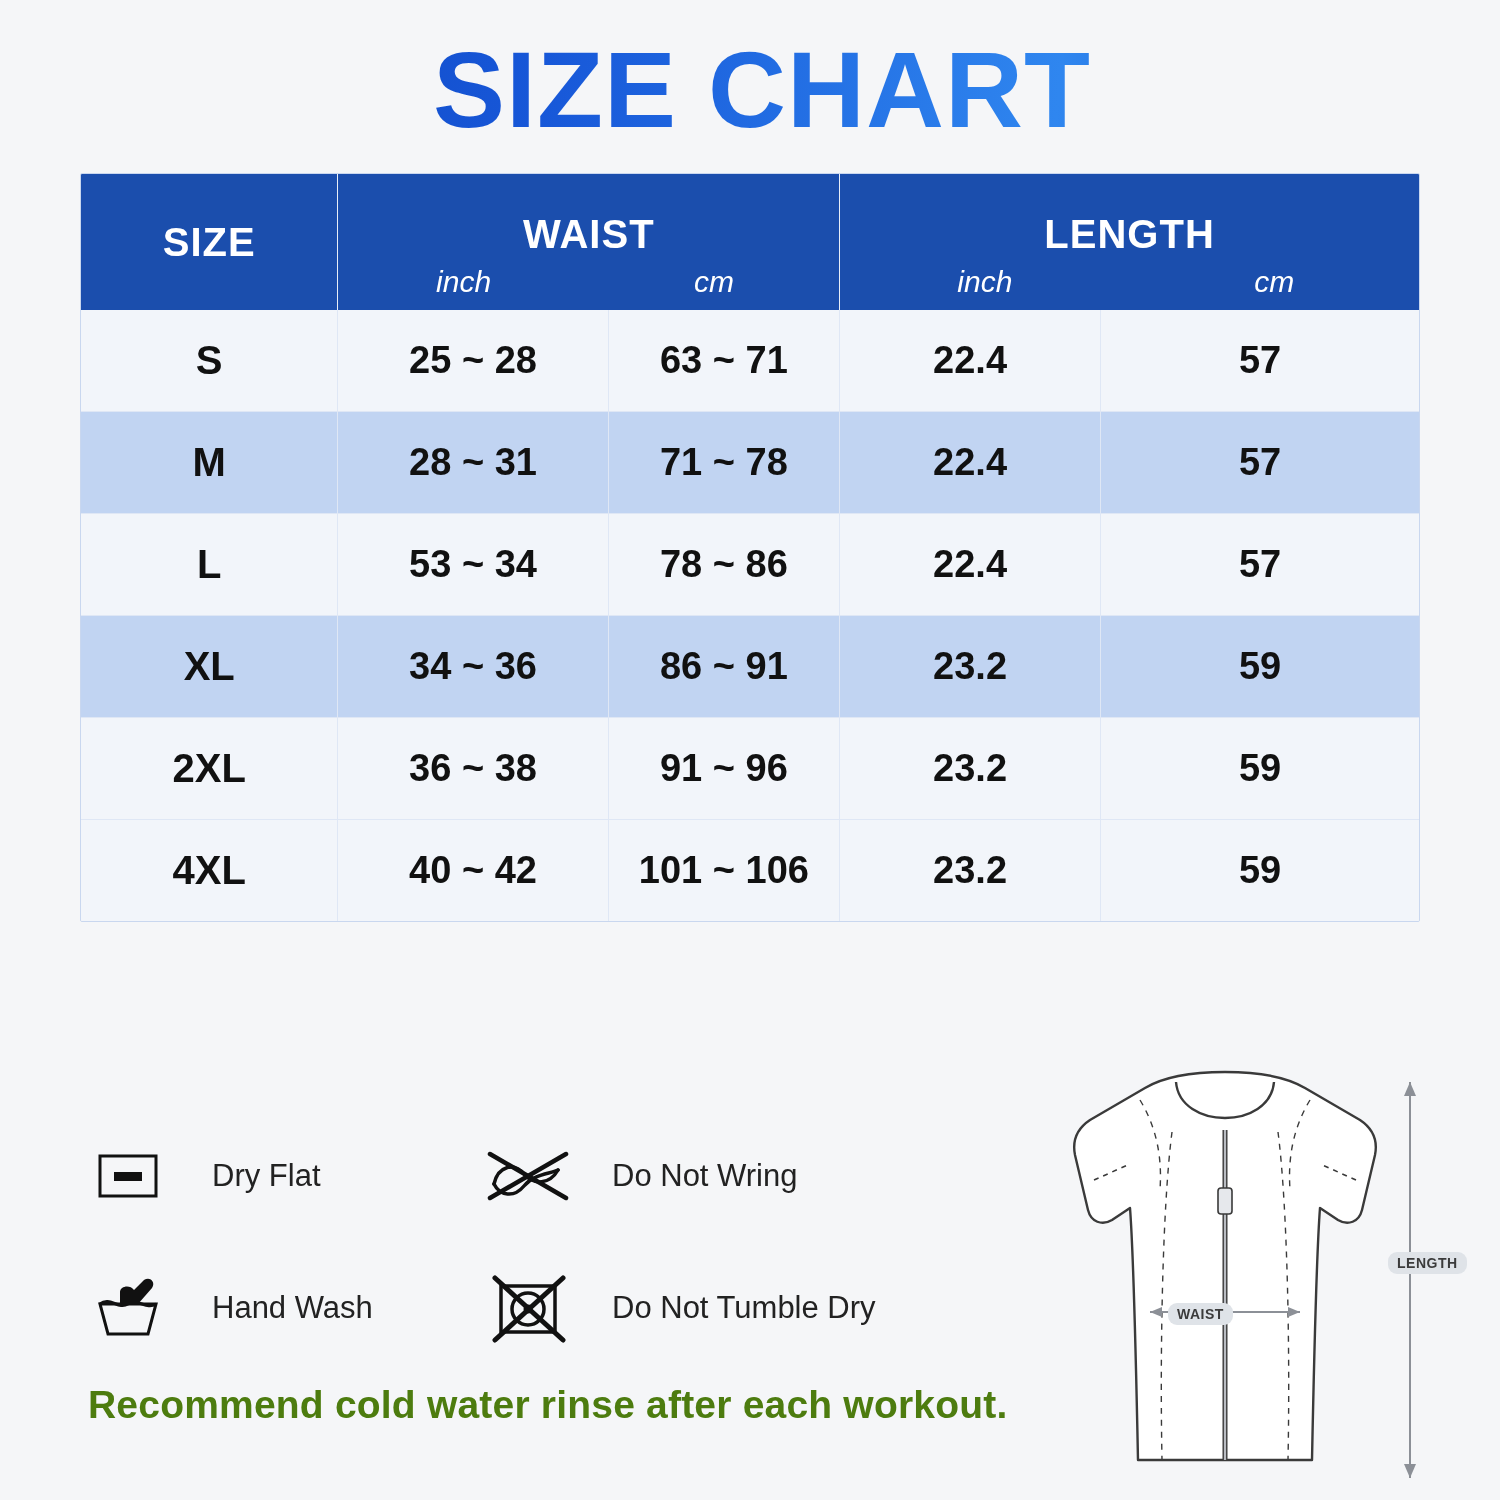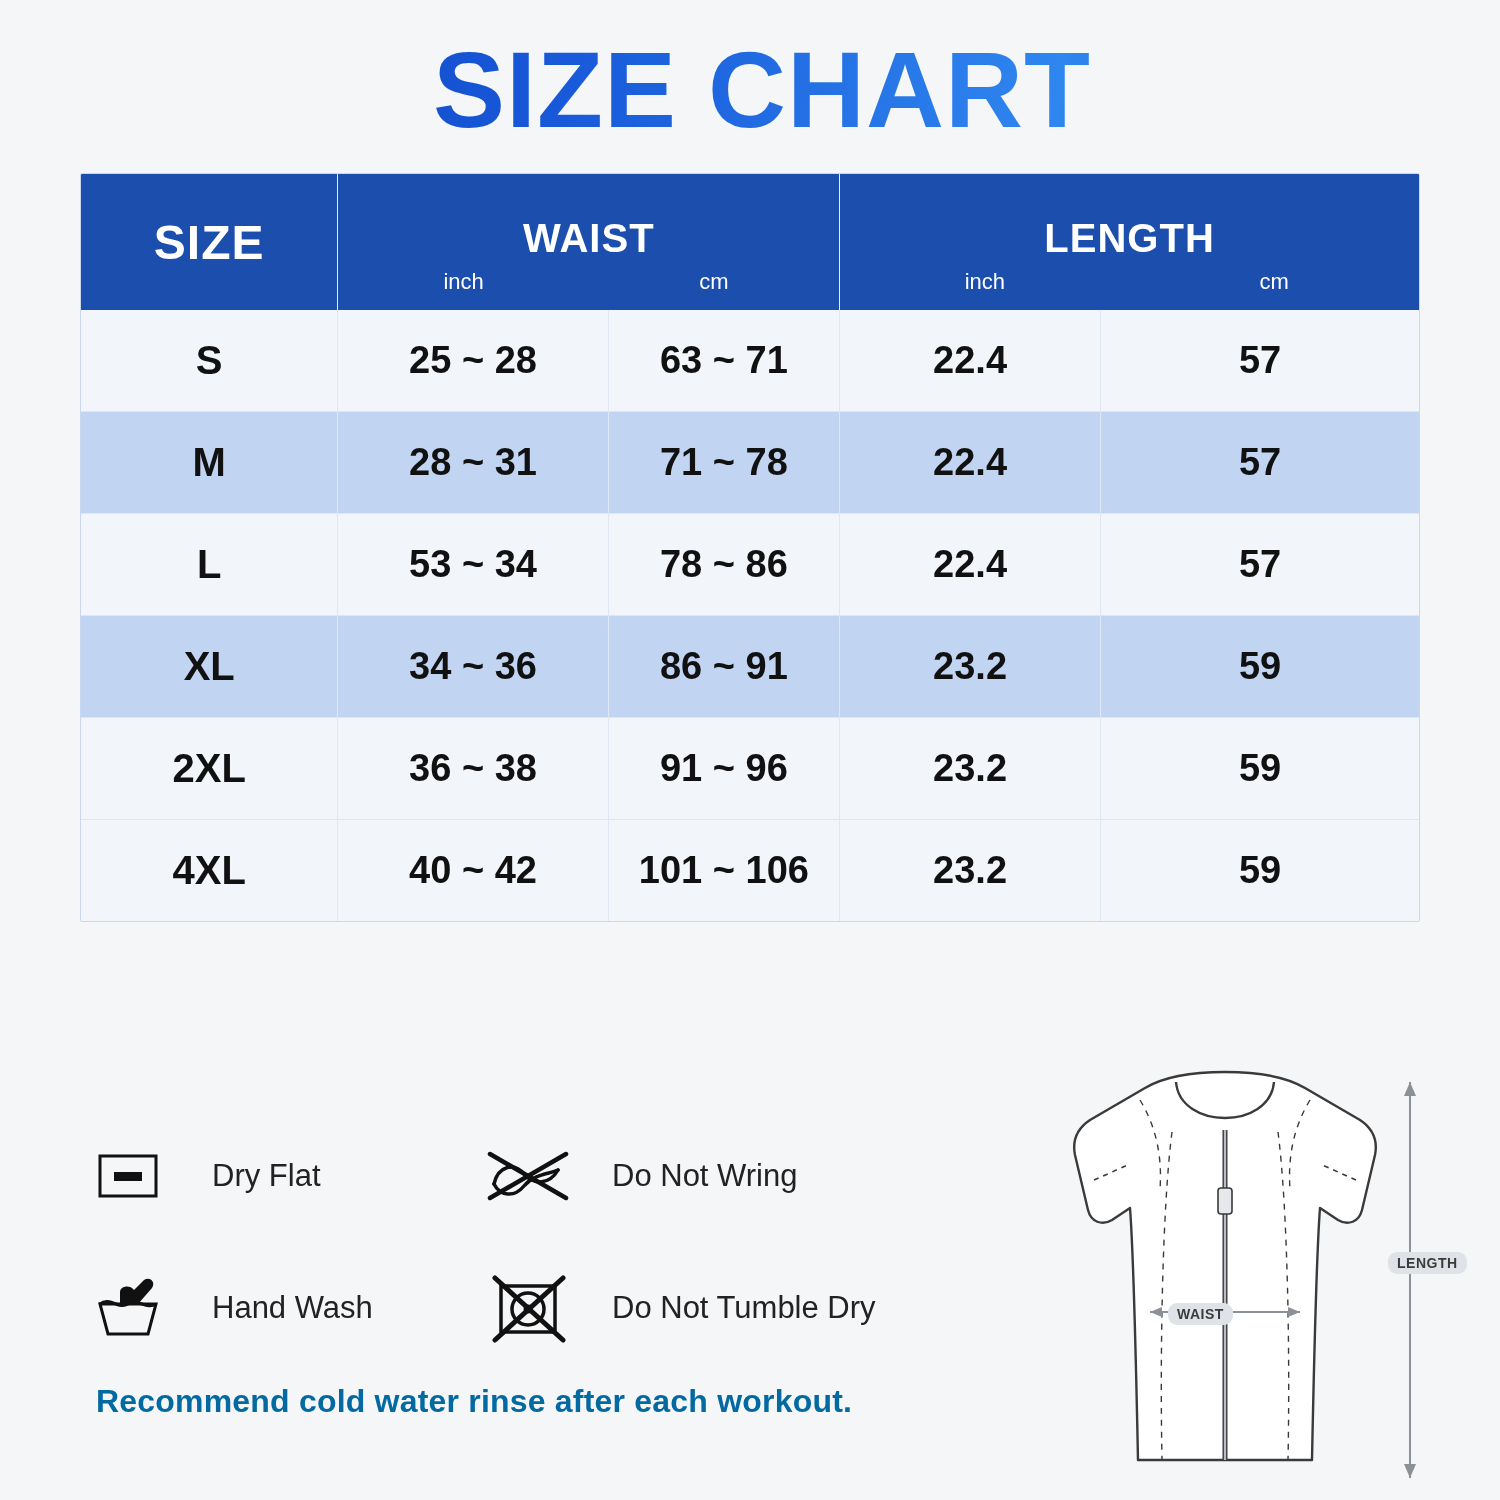--- a/index.html
+++ b/index.html
@@ -46,43 +46,44 @@
   thead th {
     background: #1b4ead;
     color: #ffffff;
     border-right: 1px solid #e9eef8;
     padding: 0;
     vertical-align: middle;
   }
   thead th:last-child { border-right: none; }
 
   .th-size {
-    font-size: 48px;
+    font-size: 40px;
     font-weight: bold;
     letter-spacing: 1px;
     height: 136px;
     text-align: center;
   }
   .th-group {
     height: 136px;
   }
   .th-group .grp-title {
     font-size: 40px;
     font-weight: bold;
     letter-spacing: 1px;
     padding-top: 26px;
   }
   .th-group .grp-units {
     display: flex;
     margin-top: 8px;
   }
   .th-group .grp-units span {
     flex: 1;
-    font-size: 22px;
+    font-size: 30px;
     font-weight: normal;
+    font-style: italic;
   }
 
   tbody td {
     text-align: center;
     font-size: 38px;
     font-weight: bold;
     height: 99px;
     border-right: 1px solid #dfe7f5;
     border-bottom: 1px solid #dfe7f5;
     color: #111;
@@ -127,25 +128,25 @@
   }
   .care-label {
     font-size: 31px;
     color: #222;
     margin-left: 36px;
     white-space: nowrap;
   }
 
   .recommend {
     position: absolute;
-    left: 96px;
+    left: 88px;
     top: 1383px;
-    font-size: 32px;
-    font-weight: bold;
-    color: #0369a1;
+    font-size: 39px;
+    font-weight: bold;
+    color: #4d7c0f;
     letter-spacing: 0.2px;
   }
 
   
   .garment {
     position: absolute;
     right: 40px;
     top: 1060px;
     width: 470px;
     height: 430px;

